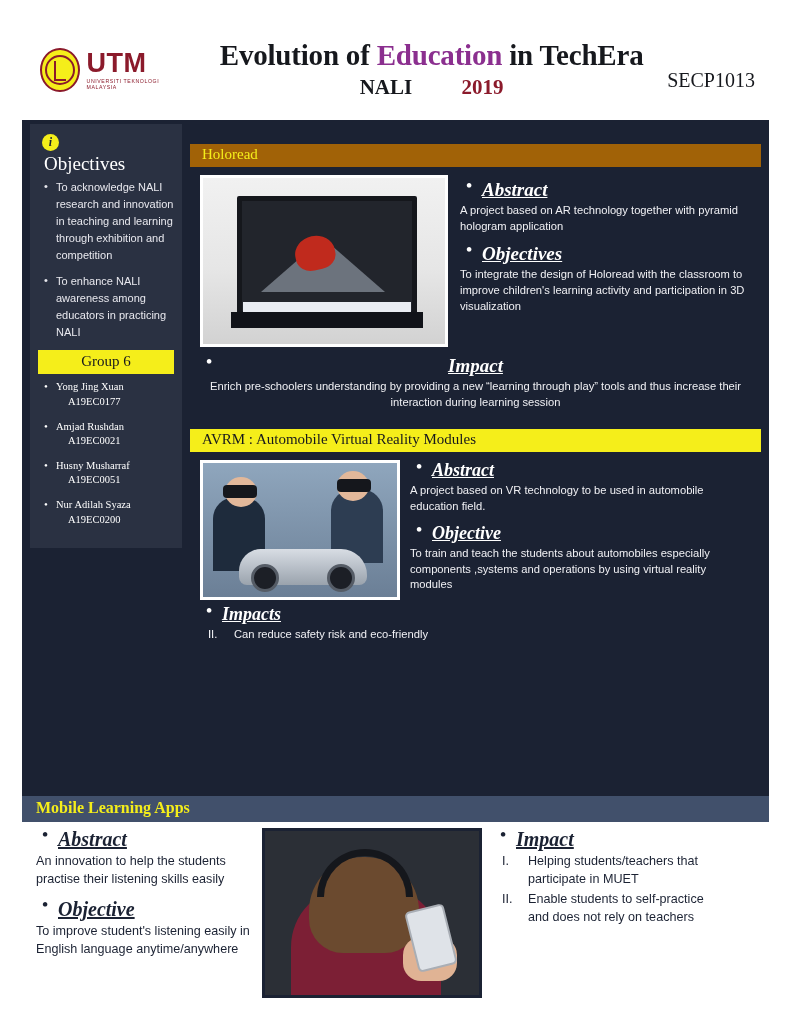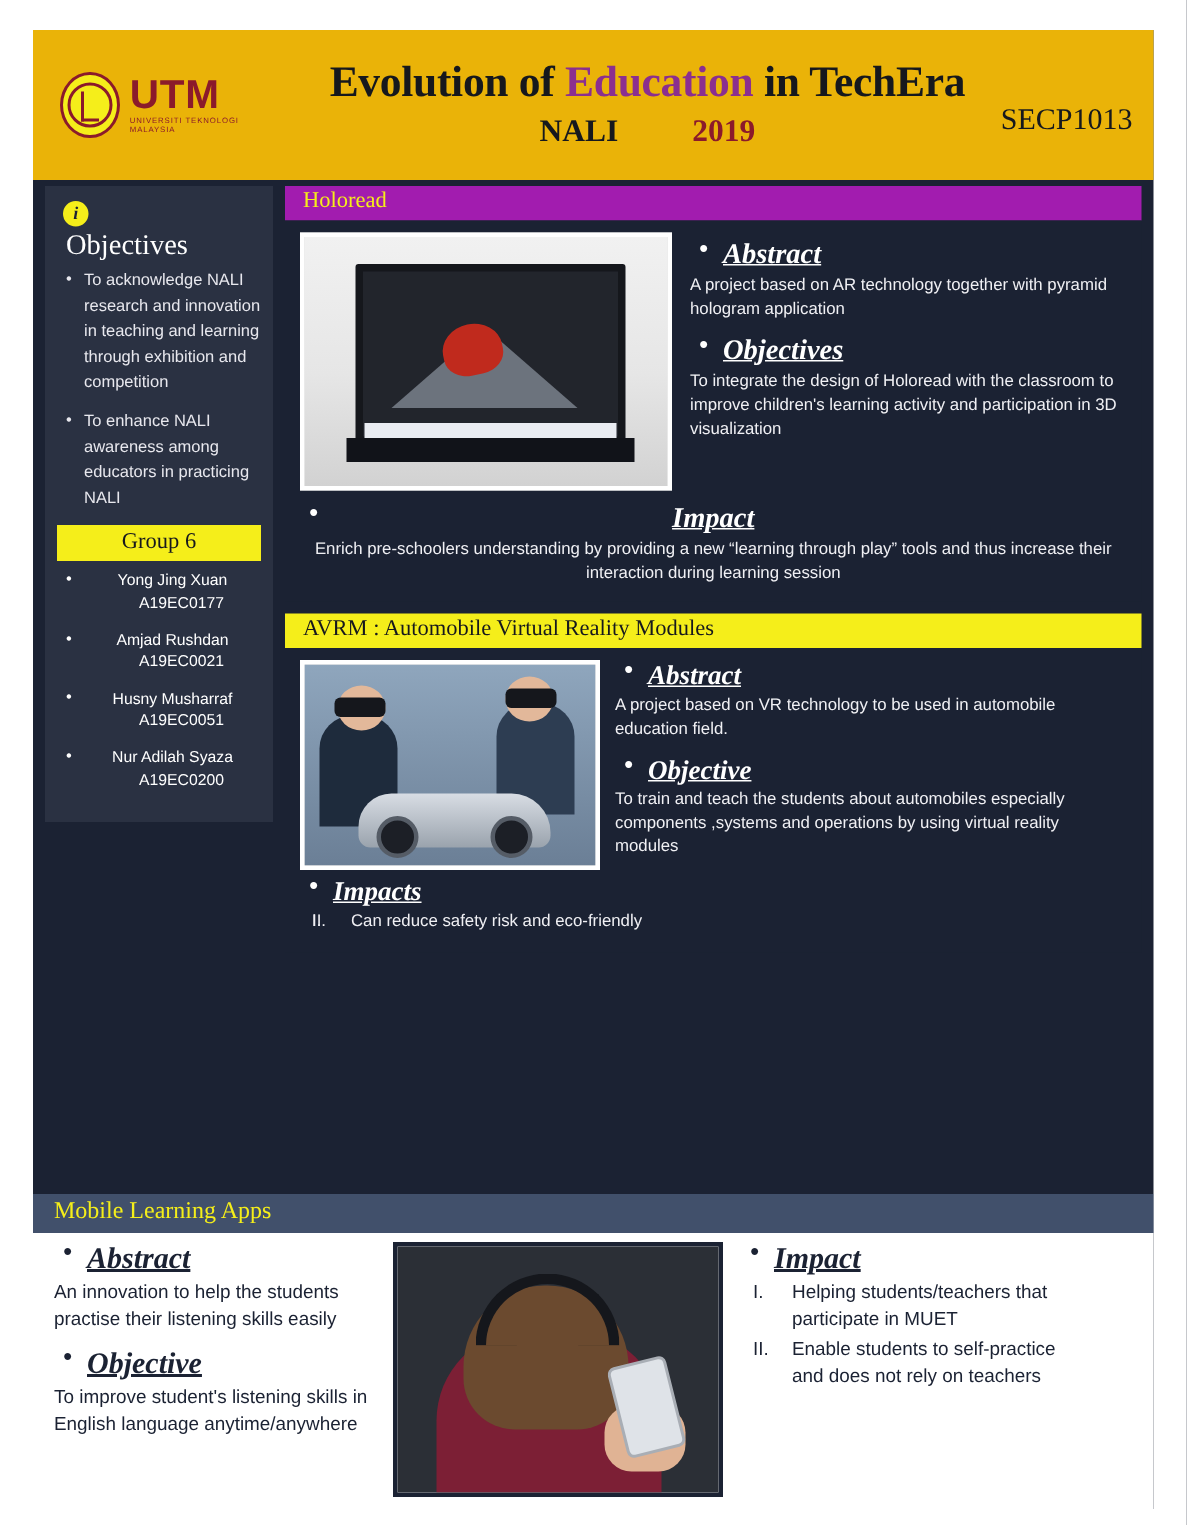--- a/index.html
+++ b/index.html
@@ -16,21 +16,21 @@
     padding: 20px 22px 18px 22px;
   }
   .inner {
     width: 100%; height: 100%;
     background: #1b2233;
     display: flex; flex-direction: column;
   }
 
   
   .header {
-    background: #eab308;
+    background: #ffffff;
     height: 100px;
     display: flex; align-items: center;
     padding: 0 14px 0 18px;
     flex: none;
   }
   .logo-wrap { display: flex; align-items: center; flex: none; width: 140px; }
   .utm-seal {
     width: 44px; height: 44px; border-radius: 50%;
     border: 2.5px solid #8b1a2b; background: #f5ee1a;
     display: flex; align-items: center; justify-content: center;
@@ -116,37 +116,36 @@
   }
   .group-bar {
     background: #f5ee1a; color: #16181d;
     font-family: "Liberation Serif", serif;
     font-size: 15px; text-align: center;
     padding: 3px 0 4px 0; margin: 2px 0 6px 0;
   }
   .members { list-style: none; }
   .members li {
     position: relative;
-    font-family: Liberation Sans, sans-serif;
+    font-family: Liberation Serif, serif;
     font-size: 10.5px; color: #ffffff;
     line-height: 1.35; margin-bottom: 11px;
     padding-left: 18px;
-    text-align: center;
   }
   .members li::before {
     content: "•"; position: absolute; left: 6px; top: -1px; font-size: 11px;
   }
   .members .mid { display: block; padding-left: 12px; }
 
   
   .bar {
     font-family: "Liberation Serif", serif;
     font-size: 15px; padding: 2px 12px 4px 12px;
   }
-  .bar-dark { background: #a21caf; color: #f5ee1a; }
+  .bar-dark { background: #a16207; color: #f5ee1a; margin-top: 20px; }
   .bar-yellow { background: #f5ee1a; color: #16181d; }
 
   .panel { background: #1b2233; padding: 8px 10px 10px 10px; }
 
   .photo {
     background: #d9d9d9;
     border: 3px solid #ffffff;
     position: relative;
     overflow: hidden;
     flex: none;
@@ -194,21 +193,21 @@
   .mobile-wrap { background: #ffffff; padding: 0; }
   .mobile-row { display: flex; gap: 12px; padding: 6px 14px 8px 14px; align-items: flex-start; }
   .mobile-col { width: 214px; }
   .mobile-img { width: 220px; height: 170px; border: 3px solid #1b2233; }
   .mobile-para { color: #1b2233; font-size: 12.6px; line-height: 1.4; font-family: "Liberation Sans", sans-serif; }
   .mobile-head { color: #1b2233; }
   .mobile-ol li { color: #1b2233; font-size: 12.6px; }
   .mobile-bullet::before { color: #1b2233; }
   .mobile-title-bar {
     background: #41506b; color: #f5ee1a;
-    font-family: "Liberation Serif", serif; font-weight: normal;
+    font-family: "Liberation Serif", serif; font-weight: bold;
     font-size: 16px; padding: 3px 14px 5px 14px;
   }
 
   
   .art { position: absolute; inset: 0; }
   .holo-art { background: linear-gradient(#f1f1f1 0%, #e6e6e6 55%, #d2d2d2 100%); }
   .holo-box {
     position: absolute; left: 34px; top: 18px; width: 180px; height: 120px;
     border: 5px solid #15171c; border-radius: 2px; background: #22252c;
   }
@@ -388,21 +387,21 @@
       </div>
     </div>
 
     <div class="mobile-wrap">
       <div class="mobile-title-bar">Mobile Learning Apps</div>
       <div class="mobile-row">
         <div class="mobile-col">
           <div class="head bullet-head mobile-head mobile-bullet" style="font-size:20px;">Abstract</div>
           <div class="mobile-para">An innovation to help the students practise their listening skills easily</div>
           <div class="head bullet-head mobile-head mobile-bullet" style="font-size:20px; margin-top:10px;">Objective</div>
-          <div class="mobile-para">To improve student's listening skills in English language anytime/anywhere</div>
+          <div class="mobile-para">To improve student's listening easily in English language anytime/anywhere</div>
         </div>
         <div class="photo mobile-img">
           <div class="art ml-art">
             <div class="ml-person"></div>
             <div class="ml-hair"></div>
             <div class="ml-headphone"></div>
             <div class="ml-hand"></div>
             <div class="ml-phone"></div>
           </div>
         </div>

